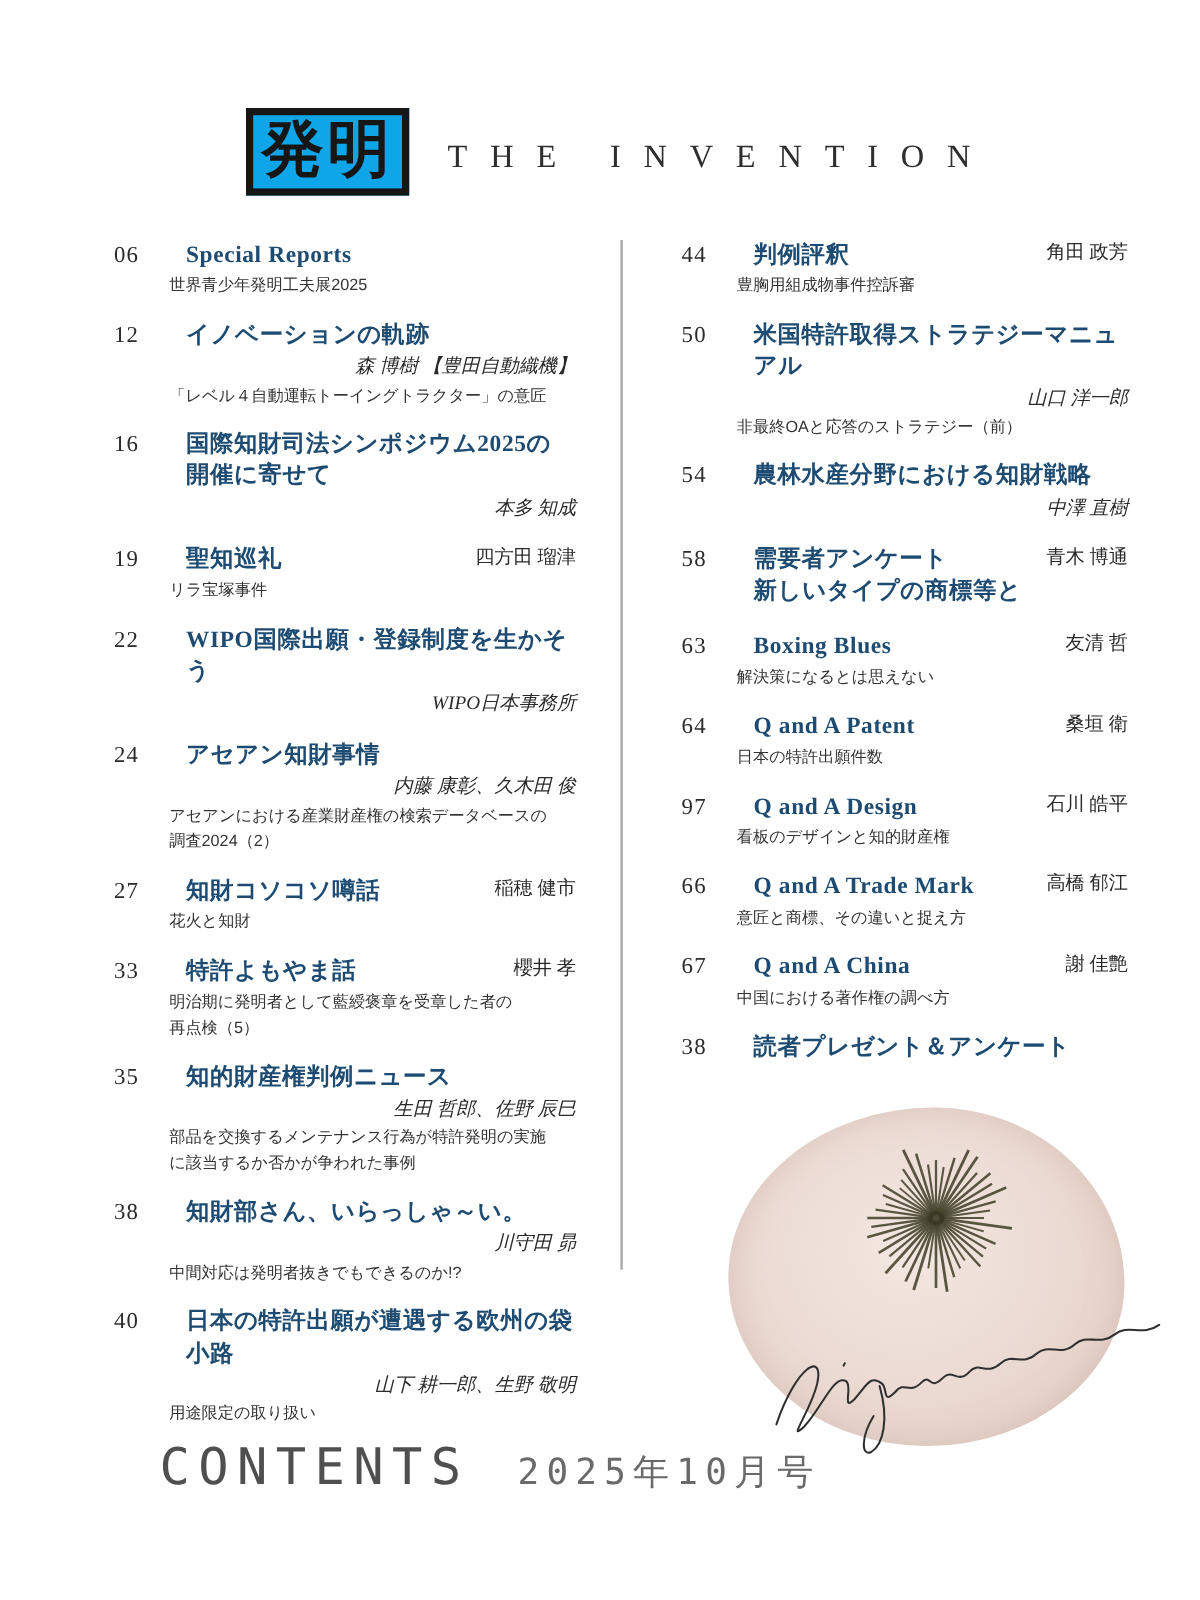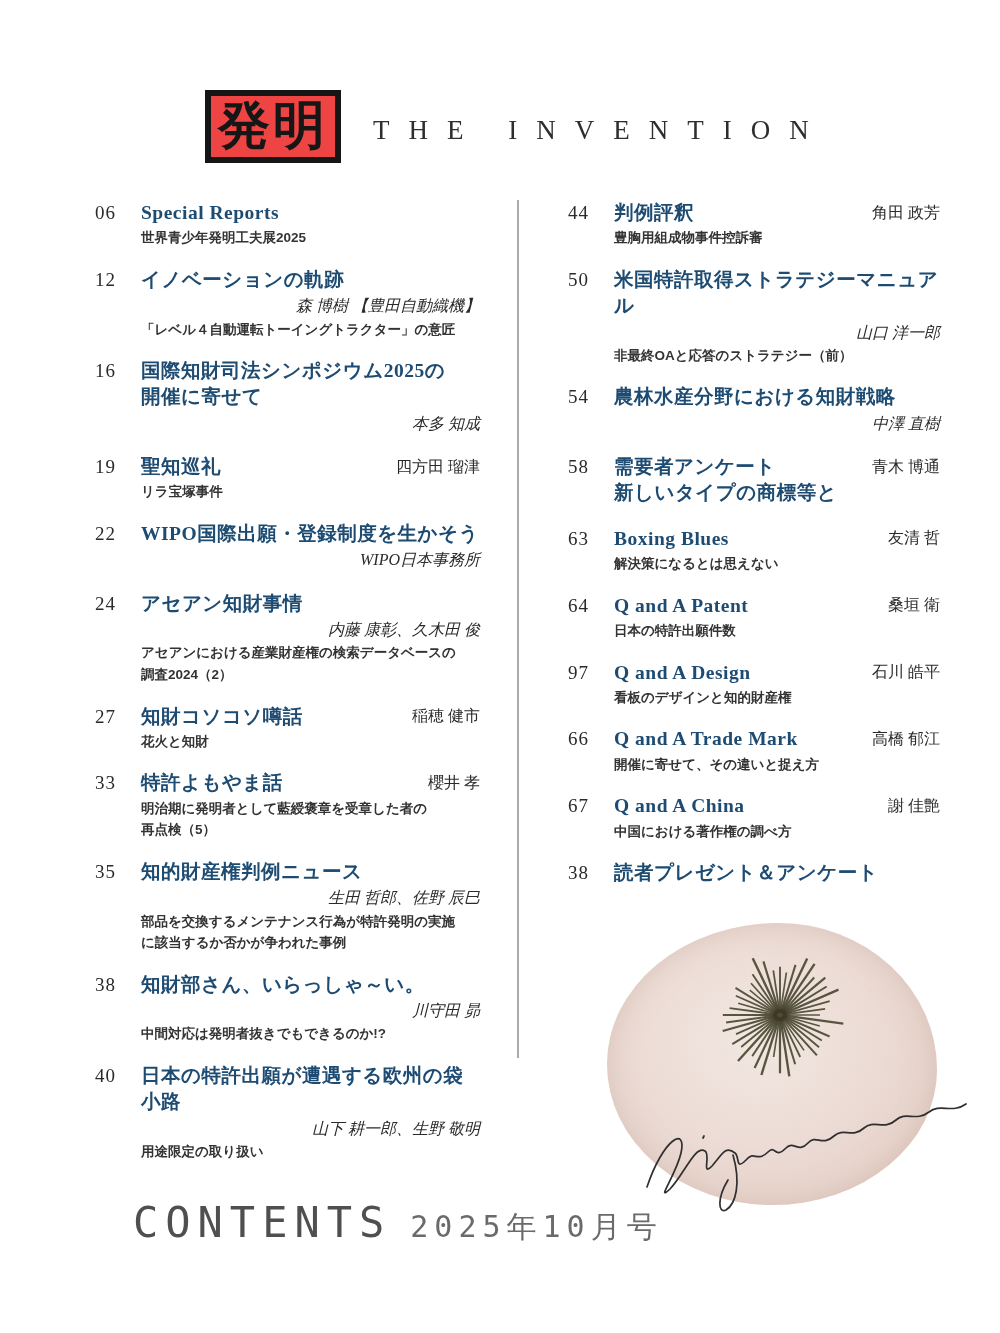--- a/index.html
+++ b/index.html
@@ -10,62 +10,62 @@
     --issue-gray:#6a6a6a;
   }
   html,body{margin:0;padding:0;}
   body{
     width:1000px;height:1333px;position:relative;background:#ffffff;
     font-family:"Liberation Serif","DejaVu Serif",serif;overflow:hidden;
   }
   
   .masthead{position:absolute;left:205px;top:90px;display:flex;align-items:center;gap:32px;}
   .logo-box{
-    border:6px solid #161616;padding:1px 7px 3px 7px;background:#ef4444;
+    border:6px solid #161616;padding:1px 7px 3px 7px;background:#0ea5e9;
     font-family:"Liberation Serif","DejaVu Serif",serif;font-weight:700;
     font-size:52px;line-height:1.1;color:#161616;letter-spacing:3px;white-space:nowrap;
   }
   .mag-title{
     font-family:"Liberation Serif","DejaVu Serif",serif;font-size:27px;color:#2e2e2e;
     letter-spacing:19px;white-space:nowrap;font-weight:500;padding-top:8px;
   }
   
   .col{position:absolute;top:200px;}
   .col-left{left:95px;width:385px;}
   .col-right{left:568px;width:372px;}
   .divider{position:absolute;left:517px;top:200px;width:2px;height:858px;background:var(--divider);}
   .entry{display:flex;margin-bottom:19px;}
   .num{flex:0 0 46px;width:46px;font-size:19px;color:var(--text-dark);padding-top:2px;letter-spacing:1px;}
   .body{flex:1;min-width:0;}
-  .title-row{display:flex;justify-content:space-between;align-items:center;}
+  .title-row{display:flex;justify-content:space-between;align-items:flex-start;margin-left:14px;}
   .title{
     font-family:"Liberation Serif","DejaVu Serif",serif;font-size:19.5px;font-weight:600;
     color:var(--title-blue);letter-spacing:0.5px;line-height:1.35;
   }
   .author{
     font-family:"Liberation Serif","DejaVu Serif",serif;font-size:16px;
     color:var(--text-dark);white-space:nowrap;padding-left:8px;
   }
   .author-row{text-align:right;line-height:1.4;margin-top:2px;padding-left:0;font-style:italic;}
   .desc{
     font-family:"Liberation Sans","DejaVu Sans",sans-serif;font-size:13.5px;
-    color:#333333;line-height:1.45;margin-top:2px;font-weight:bold;
+    color:#333333;line-height:1.45;margin-top:2px;
   }
   
   .artwork{position:absolute;left:595px;top:915px;width:380px;height:300px;}
   .blob{
     position:absolute;left:12px;top:8px;width:330px;height:282px;
     border-radius:52% 48% 50% 50% / 50% 52% 48% 50%;
     background:radial-gradient(ellipse at 45% 42%,
       #f2e7e1 0%, #ecdcd5 45%, #e7d4cc 68%, #e0cbc2 82%, #e7d6cf 92%, rgba(231,214,207,0.25) 100%);
     box-shadow:inset 0 0 26px rgba(205,180,170,0.55);
   }
   .art-svg{position:absolute;left:0;top:0;width:380px;height:300px;}
   
-  .footer{position:absolute;left:133px;top:1198px;display:flex;align-items:baseline;gap:19px;}
+  .footer{position:absolute;left:133px;top:1198px;display:flex;align-items:baseline;gap:40px;}
   .contents-label{
     font-family:"DejaVu Sans Mono","Liberation Mono",monospace;font-size:42px;
     letter-spacing:7px;color:var(--contents-gray);font-weight:500;
   }
   .issue-label{
     font-family:"DejaVu Sans Mono","Liberation Mono",monospace;font-size:30px;
     letter-spacing:6px;color:var(--issue-gray);
   }
 </style>
 </head>
@@ -264,21 +264,21 @@
         <div class="desc">看板のデザインと知的財産権</div>
       </div>
     </div>
     <div class="entry">
       <div class="num">66</div>
       <div class="body">
         <div class="title-row">
           <span class="title">Q and A Trade Mark</span>
           <span class="author">高橋 郁江</span>
         </div>
-        <div class="desc">開催に寄せて、その違いと捉え方</div>
+        <div class="desc">意匠と商標、その違いと捉え方</div>
       </div>
     </div>
     <div class="entry">
       <div class="num">67</div>
       <div class="body">
         <div class="title-row">
           <span class="title">Q and A China</span>
           <span class="author">謝 佳艶</span>
         </div>
         <div class="desc">中国における著作権の調べ方</div>

